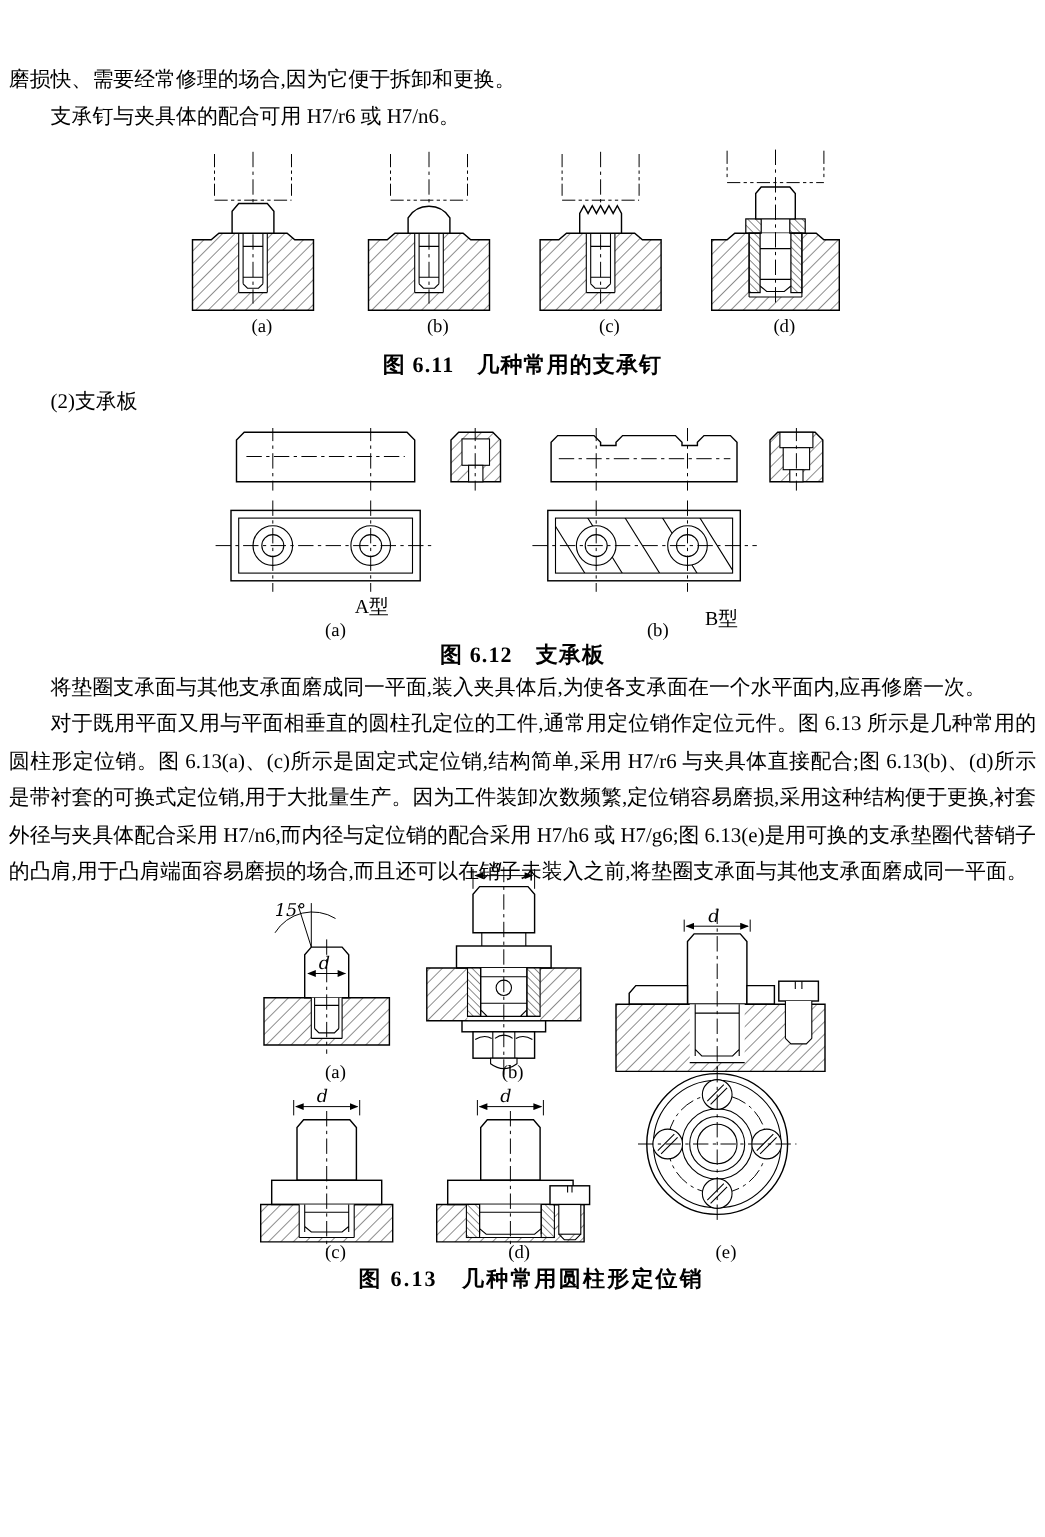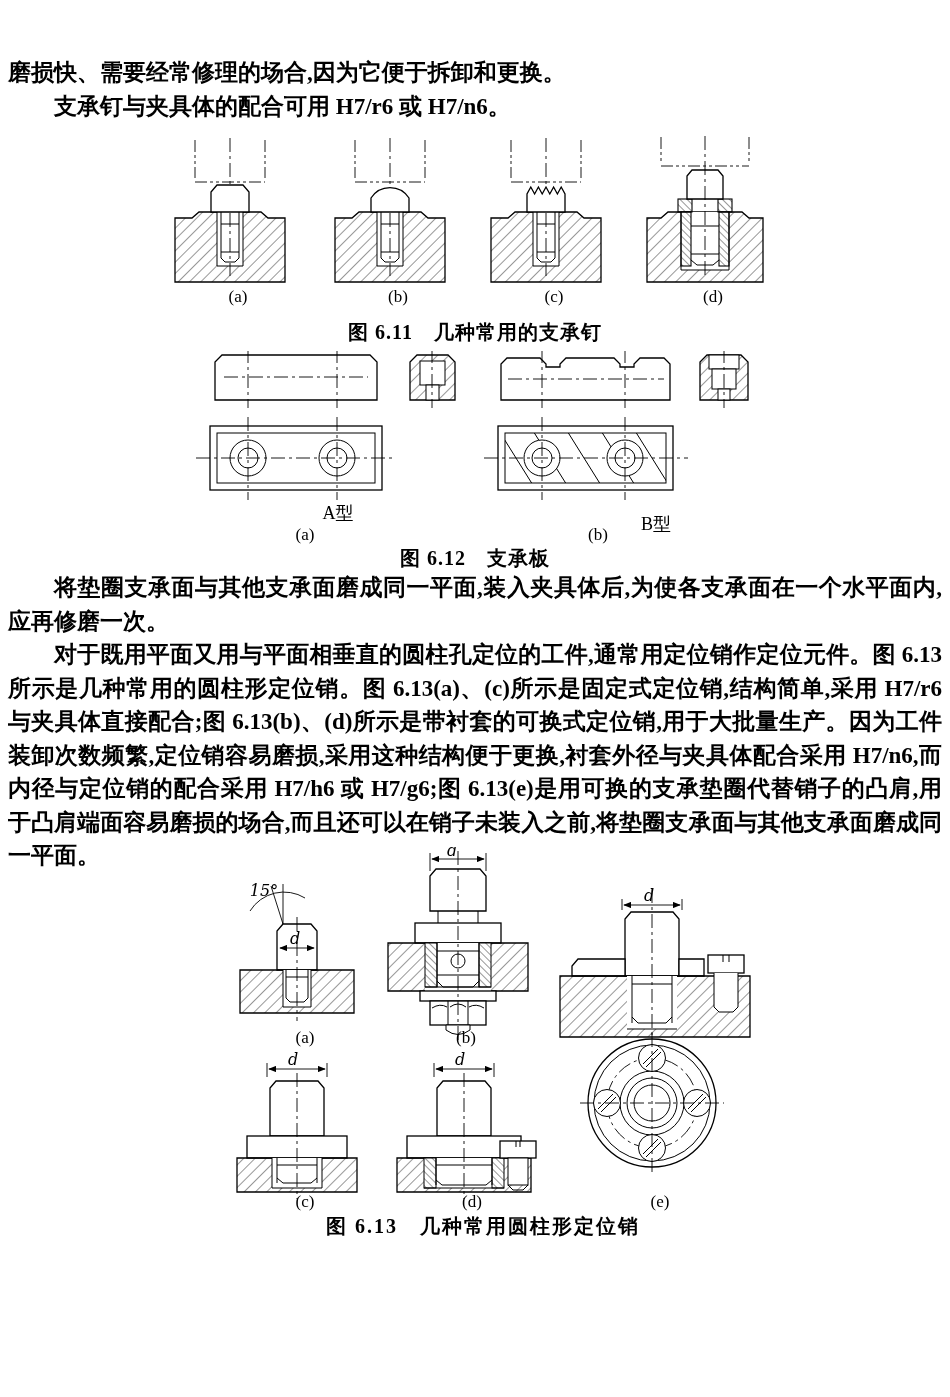--- a/index.html
+++ b/index.html
@@ -1,20 +1,20 @@
 <!DOCTYPE html>
 <html><head>
 <meta charset="utf-8">
 <style>
   html,body { margin:0; padding:0; background:#ffffff; }
   body { width:950px; height:1397px; overflow:hidden; color:#000;
          font-family:"Liberation Serif","DejaVu Serif",serif; }
   .page { padding:56px 8px 0 8px; position:relative; }
   p { margin:0; }
-  .bt { font-size:23px; line-height:33.5px; text-align:justify; text-justify:inter-character;font-weight:bold; }
+  .bt { font-size:19px; line-height:33.5px; text-align:justify; text-justify:inter-character; }
   .ind { text-indent:2em; }
   .caption { text-align:center; font-weight:bold; font-size:20px; line-height:26px; letter-spacing:1px; }
   .fig { position:relative; width:934px; }
   #f611 { height:172px; margin-top:12px; }
   #f612 { height:192px; margin-top:6px; }
   #f613 { height:392px; margin-top:-26px; }
   #cap611 { margin-top:12px; }
   #cap612 { margin-top:2px; }
   #h2 { margin-top:4px; }
   .fig svg { position:absolute; left:-8px; top:0; }
@@ -91,20 +91,21 @@
         <line class="cl" x1="0" y1="-82" x2="0" y2="58"></line>
       </g>
     </svg>
     <span class="flabel" style="left:230px; top:152px;">(a)</span>
     <span class="flabel" style="left:390px; top:152px;">(b)</span>
     <span class="flabel" style="left:546px; top:152px;">(c)</span>
     <span class="flabel" style="left:705px; top:152px;">(d)</span>
   </div>
   <p class="caption" id="cap611">图 6.11　几种常用的支承钉</p>
 
+  <p class="bt ind" id="h2">(2)支承板</p>
 
   <div class="fig" id="f612">
     <svg width="950" height="150" viewBox="0 0 950 150">
       <defs>
         <pattern id="ht2" patternUnits="userSpaceOnUse" width="8" height="8" patternTransform="rotate(45)">
           <line x1="0" y1="0" x2="0" y2="8" stroke="#1a1a1a" stroke-width="0.9"></line>
         </pattern>
         <clipPath id="cb2">
             <rect x="505" y="82" width="161" height="50"></rect>
           </clipPath>

